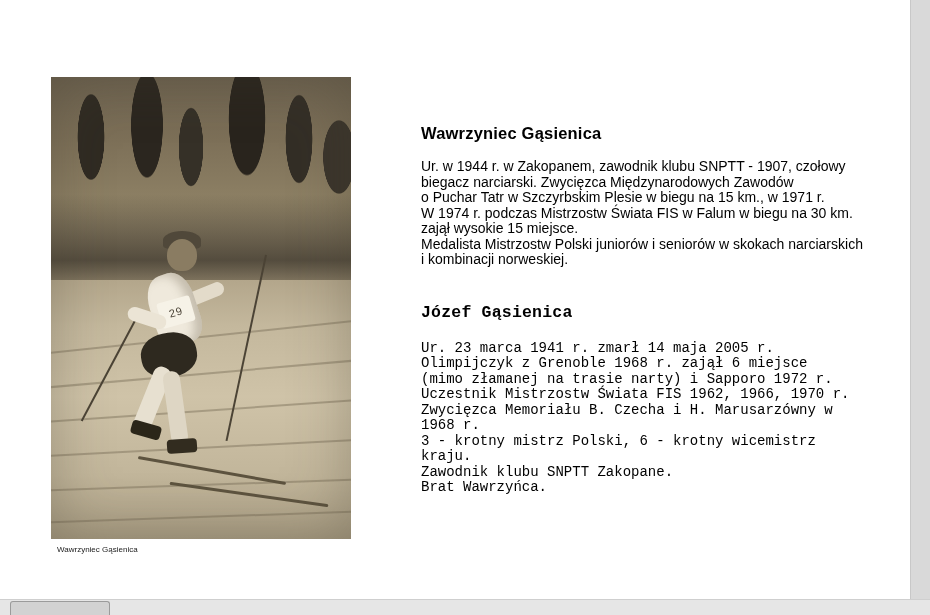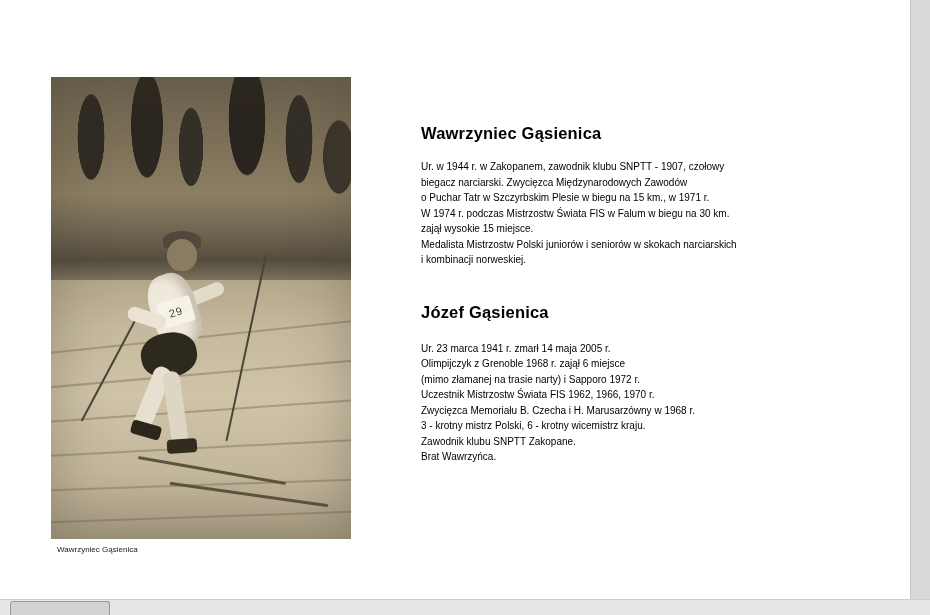--- a/index.html
+++ b/index.html
@@ -172,28 +172,29 @@
     width: 450px;
   }
   .bio-heading {
     font-size: 16.5px;
     font-weight: bold;
     color: #000000;
     margin: 0 0 16px 0;
     letter-spacing: 0.2px;
   }
   .bio-body {
-    font-size: 10px;
+    font-size: 14px;
     color: #000000;
     line-height: 15.5px;
     margin: 0;
     white-space: pre-line;
   }
   .bio-block-2 {
     margin-top: 35px;
+    font-family: Liberation Mono, monospace;
   }
   .bio-block-2 .bio-heading {
     margin-bottom: 19px;
   }
 </style>
 </head>
 <body>
 
 <div class="page">
 

